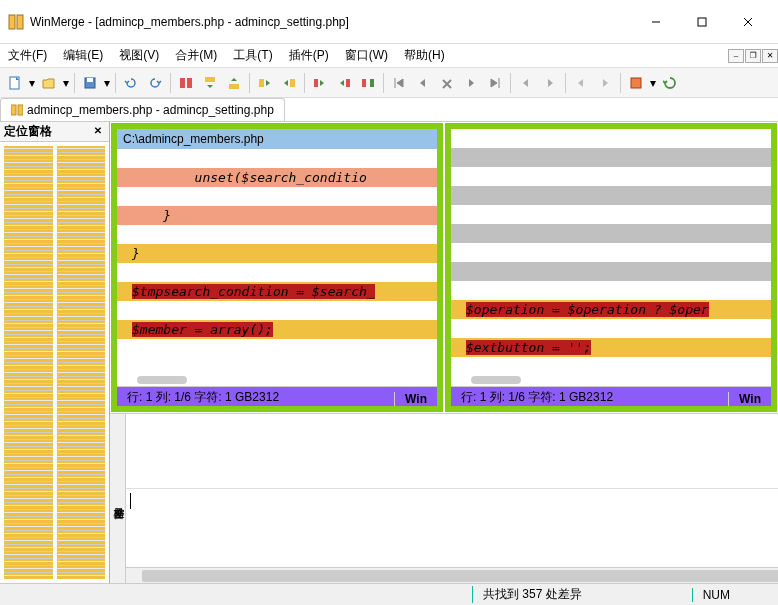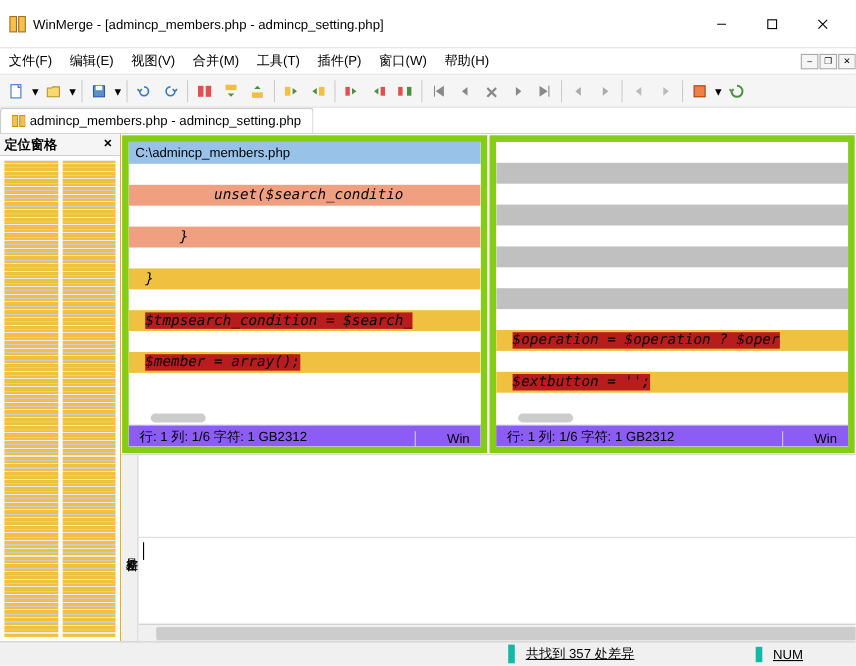--- a/index.html
+++ b/index.html
@@ -30,32 +30,32 @@
 .pane { flex: 1; display: flex; flex-direction: column; border: 6px solid #84cc16; margin: 1px; overflow: hidden; }
 .pane-header { height: 20px; background: #99c2e8; display: flex; align-items: center; padding: 0 6px; font-size: 12px; color: #000; }
 .pane-body { flex: 1; background: #fff; font-family: Consolas, monospace; font-size: 13px; overflow: hidden; position: relative; white-space: pre; line-height: 19px; }
 .code-line { padding: 0 15px; font-style: italic; }
 .bg-diff { background: #f0c040; }
 .bg-moved { background: #f0a080; }
 .bg-empty { background: #c0c0c0; }
 .hl { background: #b91c1c; }
 .pane-status { height: 20px; border-top: 1px solid #ccc; display: flex; align-items: flex-end; padding: 0 6px; font-size: 12px; background: #8b5cf6; }
 .pane-status-seg { padding: 0 4px; }
-.pane-status .seg-right { margin-left: auto; border-left: 1px solid #ccc; padding-left: 28px; }
+.pane-status .seg-right { margin-left: auto; border-left: 1px solid #ccc; padding-left: 10px; font-weight: bold; }
 .scroll-thumb-h { position: absolute; bottom: 2px; left: 20px; width: 50px; height: 8px; background: #ccc; border-radius: 4px; }
 .bottom-pane { height: 170px; display: flex; border-top: 1px solid #ccc; }
 .bottom-tab { width: 16px; background: #f0f0f0; border-right: 1px solid #ccc; display: flex; align-items: flex-end; justify-content: center; writing-mode: vertical-rl; font-size: 11px; padding: 4px 1px; cursor: pointer; }
 .bottom-body { flex: 1; display: flex; flex-direction: column; background: #fff; }
 .bottom-top { flex: 1; border-bottom: 1px solid #ddd; }
 .bottom-bot { flex: 1; padding: 2px; position: relative; }
 .cursor-line { position: absolute; left: 4px; top: 4px; width: 1px; height: 16px; background: #000; }
 .hscroll { height: 16px; background: #f0f0f0; border-top: 1px solid #ccc; position: relative; }
 .hscroll-thumb { position: absolute; left: 16px; top: 2px; height: 12px; width: 700px; background: #ccc; border-radius: 2px; }
 .statusbar { height: 22px; background: #f0f0f0; border-top: 1px solid #ccc; display: flex; align-items: center; padding: 0 8px; font-size: 12px; }
-.status-seg { padding: 0 10px; border-left: 6px solid #14b8a6; text-decoration: underline; }
+.status-seg { padding: 0 10px; border-left: 1px solid #14b8a6; }
 .status-seg:first-child { border: none; }
 .icon-sm { width: 14px; height: 14px; }
 </style>
 </head>
 <body>
 
 <div class="titlebar">
   <span class="titlebar-icon">
     <svg viewBox="0 0 16 16">
         <rect x="1" y="1" width="6" height="14" fill="#f7c04a" stroke="#a07020"></rect>

